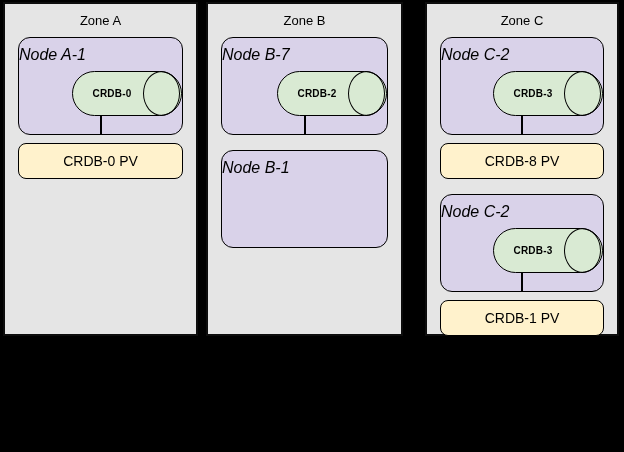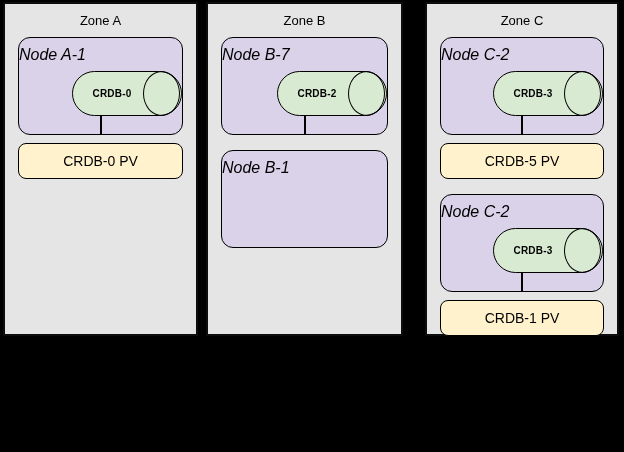--- a/index.html
+++ b/index.html
@@ -164,21 +164,21 @@
         <div class="node-title">Node C-2</div>
         <div class="cyl-row">
           <div class="cylinder">
             <div class="pill"></div>
             <div class="cap"></div>
             <div class="cyl-label">CRDB-3</div>
           </div>
         </div>
       </div>
       <div class="connector"></div>
-      <div class="pv">CRDB-5 PV</div>
+      <div class="pv">CRDB-8 PV</div>
     </div>
     <div class="group">
       <div class="node">
         <div class="node-title">Node C-2</div>
         <div class="cyl-row">
           <div class="cylinder">
             <div class="pill"></div>
             <div class="cap"></div>
             <div class="cyl-label">CRDB-3</div>
           </div>

